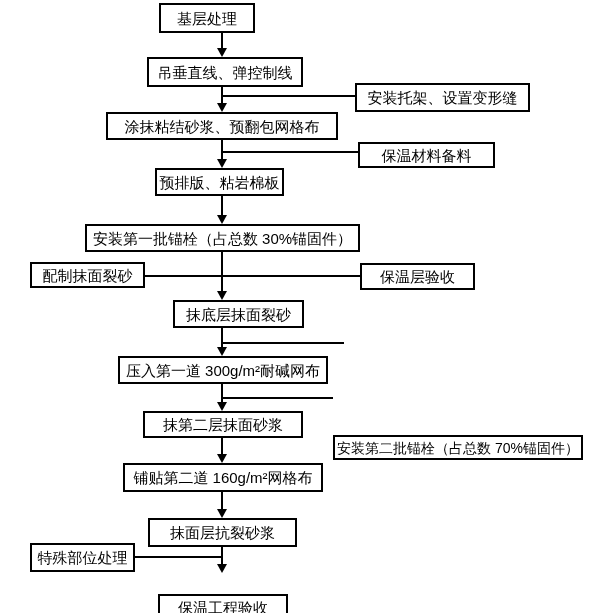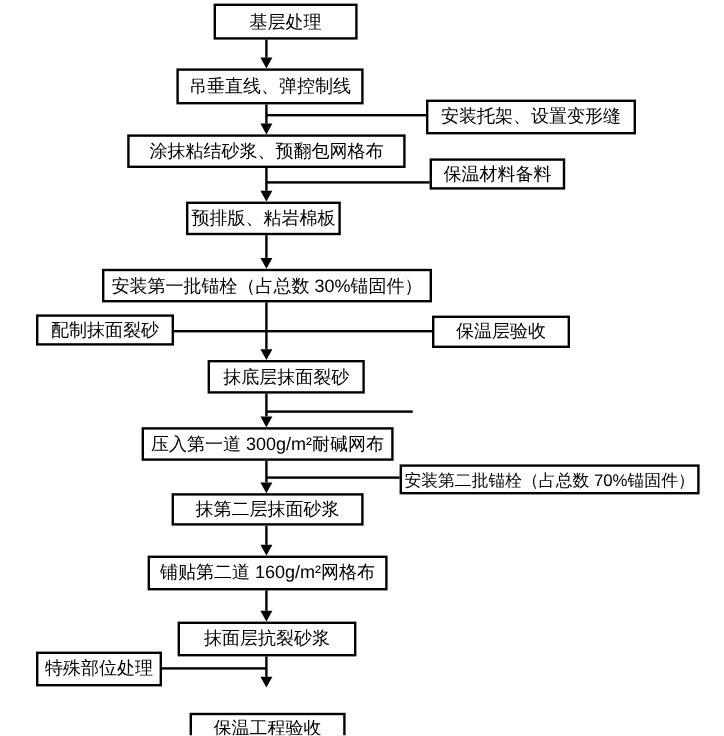--- a/index.html
+++ b/index.html
@@ -16,36 +16,36 @@
     border:2px solid #000;
     background:#fff;
     display:flex;
     align-items:center;
     justify-content:center;
     box-sizing:border-box;
     font-size:15px;
     white-space:nowrap;
     line-height:1;
   }
-  .box.small{font-size:14px;}
+  .box.small{font-size:14px;margin-top:48px;}
   .vline{position:absolute;width:2px;background:#000;}
   .hline{position:absolute;height:2px;background:#000;}
   .arrowhead{
     position:absolute;width:0;height:0;
     border-left:5px solid transparent;
     border-right:5px solid transparent;
     border-top:9px solid #000;
   }
 </style>
 </head>
 <body>
 
 <div class="canvas">
 
-  <div class="box" style="left:178px;top:3px;width:120px;height:30px">
+  <div class="box" style="left:159px;top:3px;width:96px;height:30px">
     <span>基层处理</span>
   </div>
 
   <div class="box" style="left:147px;top:57px;width:156px;height:30px">
     <span>吊垂直线、弹控制线</span>
   </div>
 
   <div class="box" style="left:106px;top:112px;width:232px;height:28px">
     <span>涂抹粘结砂浆、预翻包网格布</span>
   </div>
@@ -79,21 +79,21 @@
   </div>
 
   <div class="box" style="left:158px;top:594px;width:130px;height:27px">
     <span>保温工程验收</span>
   </div>
 
   <div class="box" style="left:355px;top:83px;width:175px;height:29px">
     <span>安装托架、设置变形缝</span>
   </div>
 
-  <div class="box" style="left:358px;top:132px;width:113px;height:26px">
+  <div class="box" style="left:358px;top:142px;width:137px;height:26px">
     <span>保温材料备料</span>
   </div>
 
   <div class="box" style="left:30px;top:262px;width:115px;height:26px">
     <span>配制抹面裂砂</span>
   </div>
 
   <div class="box" style="left:360px;top:263px;width:115px;height:27px">
     <span>保温层验收</span>
   </div>

